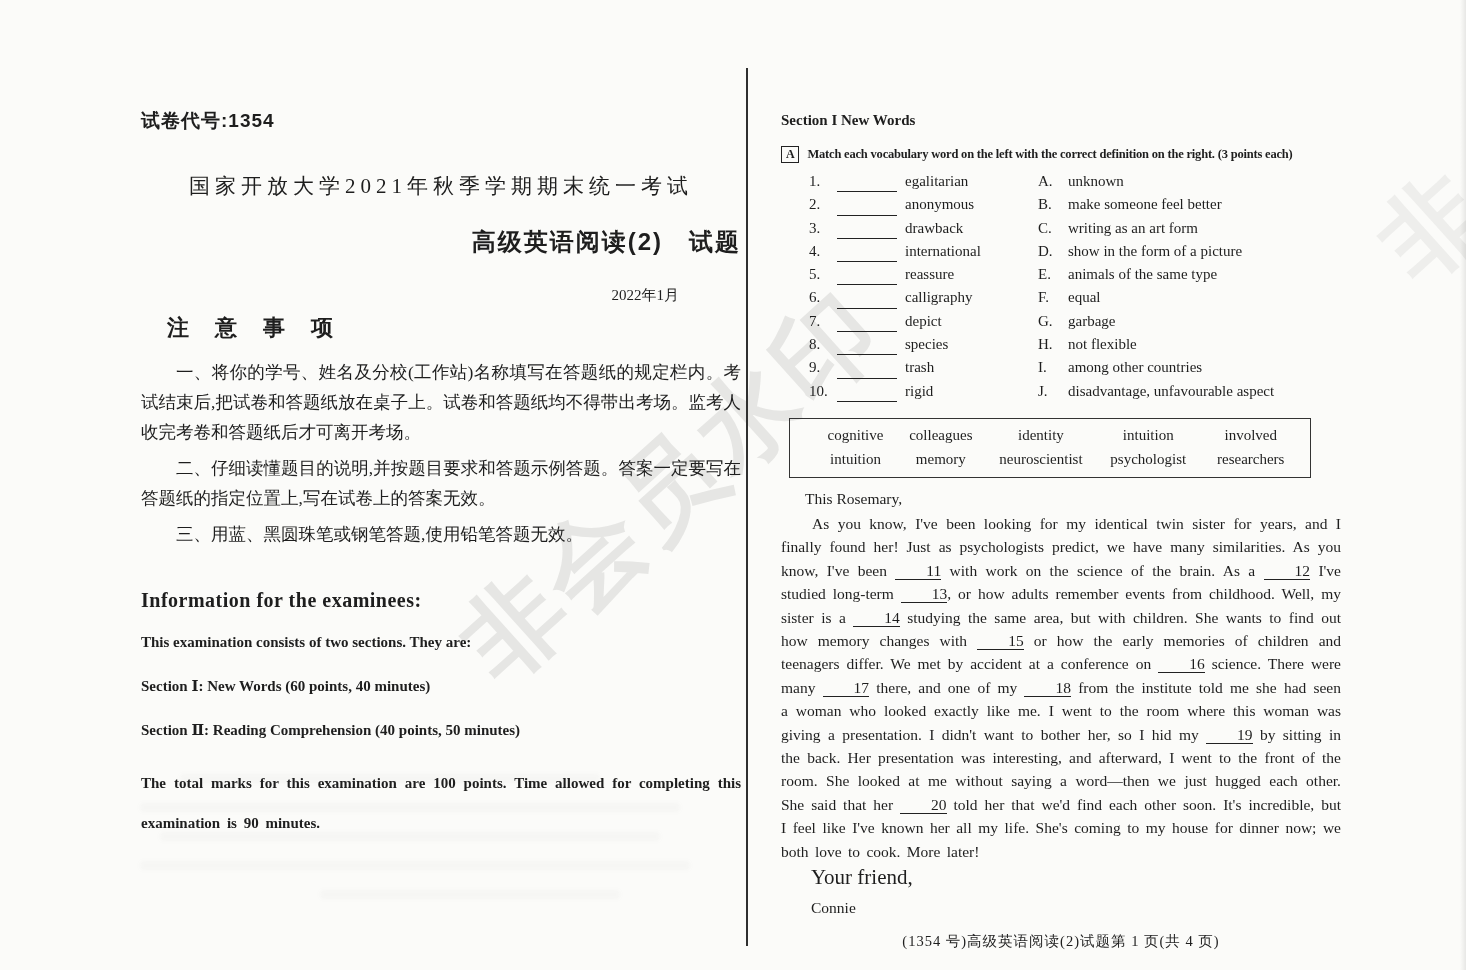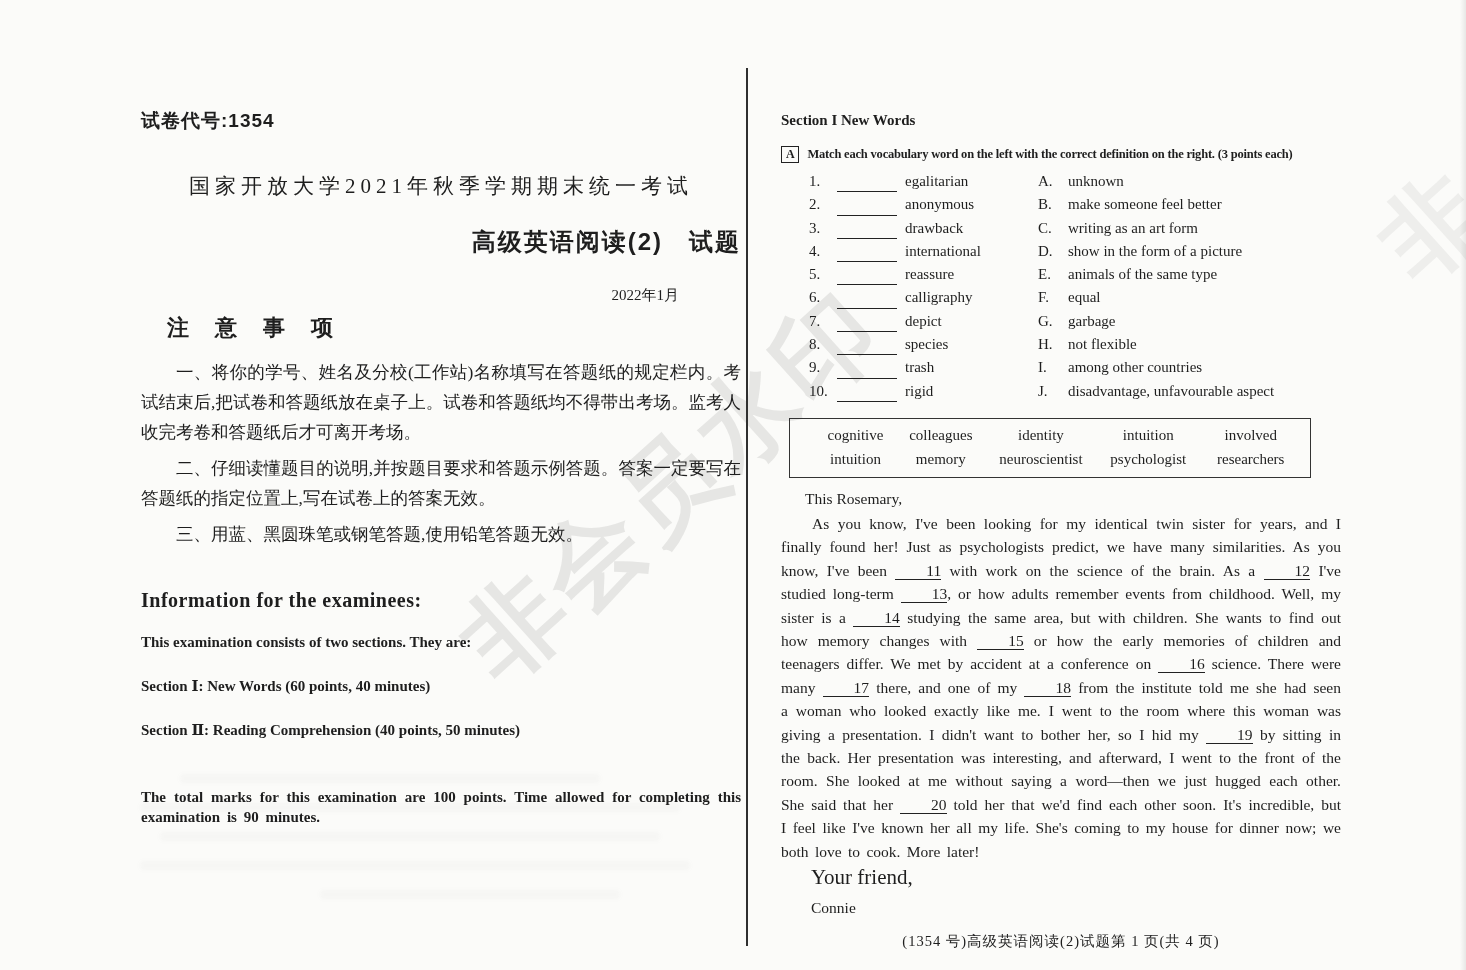--- a/index.html
+++ b/index.html
@@ -36,21 +36,21 @@
   .exam-title { text-align:right; font-family:"Liberation Sans","DejaVu Sans",sans-serif;
     font-size:24px; font-weight:bold; letter-spacing:2px; margin-top:26px; }
   .date-line { text-align:right; padding-right:62px; font-size:15px; margin-top:28px; }
   .notice-title { font-family:"Liberation Sans","DejaVu Sans",sans-serif;
     font-size:22px; font-weight:bold; letter-spacing:26px; text-indent:26px; margin-top:8px; }
   .notices { margin-top:14px; }
   .notices p { font-size:17.5px; line-height:30px; text-align:justify; text-indent:2em; margin-top:6px; }
   .info-title { font-size:20px; font-weight:bold; margin-top:40px; letter-spacing:0.5px; }
   .info-intro { font-size:15px; font-weight:bold; margin-top:22px; }
   .section-line { font-size:15px; font-weight:bold; margin-top:26px; }
-  .total-marks { font-size:15px; font-weight:bold; margin-top:48px; line-height:20px;
+  .total-marks { font-size:15px; font-weight:bold; margin-top:24px; line-height:40px;
     text-align:justify; word-spacing:3px; }
 
   
   .ghost { position:absolute; left:140px; top:768px; width:590px; height:160px;
     filter:blur(2px); opacity:0.55; pointer-events:none; }
   .ghost div { background:rgba(110,110,110,0.07); border-radius:3px; height:9px; }
   .g1 { width:420px; margin:6px 0 0 40px; }
   .g2 { width:540px; margin:20px 0 0 0; }
   .g3 { width:500px; margin:20px 0 0 20px; }
   .g4 { width:550px; margin:20px 0 0 0; }

